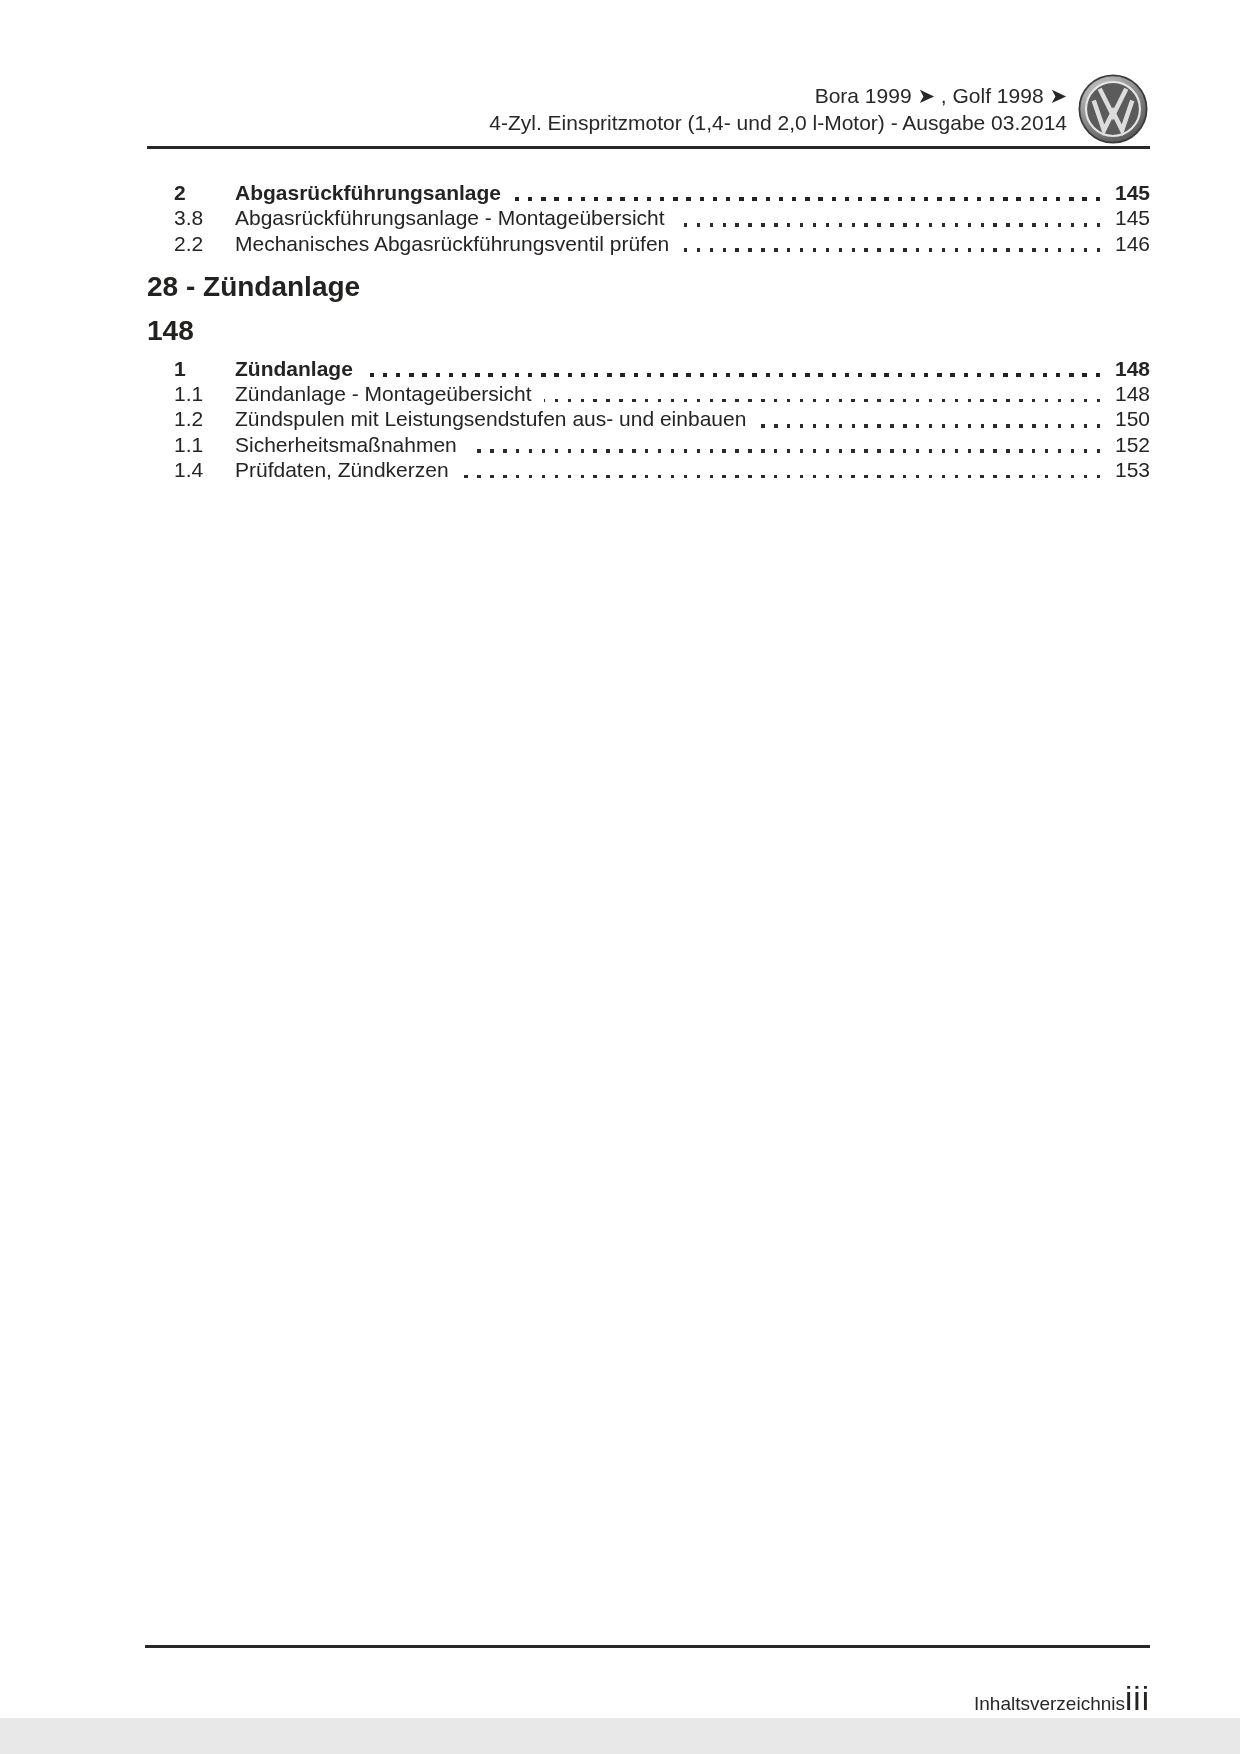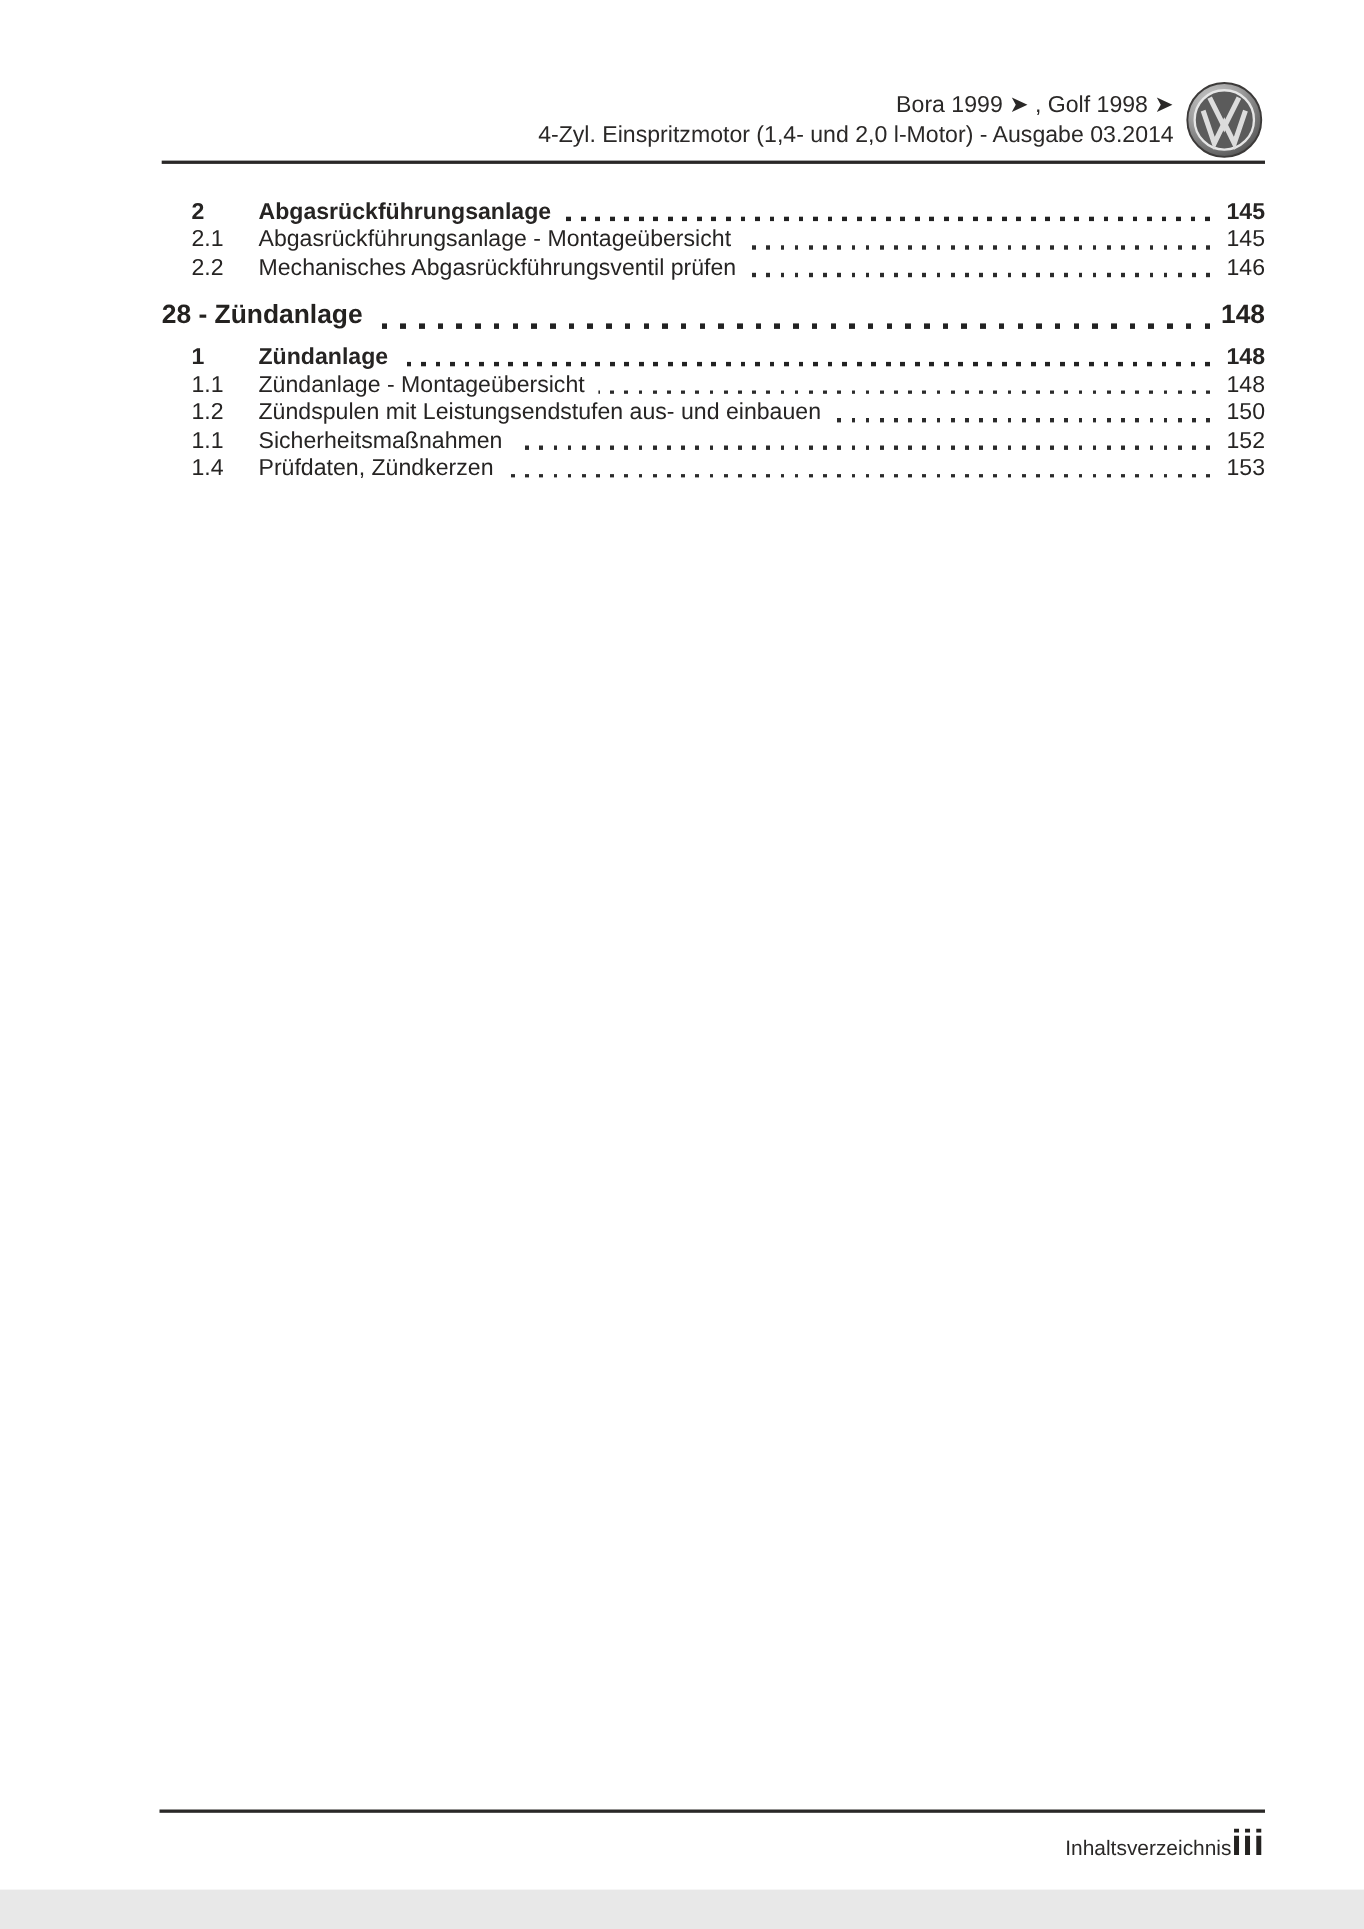--- a/index.html
+++ b/index.html
@@ -44,34 +44,34 @@
     background:repeating-linear-gradient(to left,#222222 0 4.4px,transparent 4.4px 13.2px);
   }
   .leader-ch{
     height:5px;margin-bottom:5px;
     background:repeating-linear-gradient(to left,#222222 0 5px,transparent 5px 17px);
   }
   .pg{flex:none;min-width:40px;text-align:right;}
   .toc-chapter{
     display:flex;align-items:flex-start;
     margin:14px 0 8px 0;
-    font-size:24px;font-weight:bold;line-height:34px;
-    white-space:nowrap;color:#242220;
+    font-size:28px;font-weight:bold;line-height:34px;
+    white-space:nowrap;color:#242220;flex-direction:column;
   }
   
   .footer-rule{
     position:absolute;left:145px;top:1645px;width:1005px;height:3px;
     background:#2a2827;
   }
   .footer-text{
     position:absolute;right:90px;top:1656px;
     display:flex;align-items:baseline;
   }
   .footer-label{font-size:19px;color:#2a2827;}
-  .footer-page{font-size:33px;font-weight:bold;color:#242220;letter-spacing:1px;}
+  .footer-page{font-size:33px;font-weight:normal;color:#242220;letter-spacing:1px;margin-top:24px;}
 </style>
 </head>
 <body>
 
 <div class="page">
 
   <header>
     <div class="header-text">
       <div>Bora 1999 ➤ , Golf 1998 ➤</div>
       <div>4-Zyl. Einspritzmotor (1,4- und 2,0 l-Motor) - Ausgabe 03.2014</div>
@@ -95,21 +95,21 @@
   </header>
 
   <main class="toc" id="toc">
       <div class="toc-entry bold">
         <span class="num">2</span>
         <span class="title">Abgasrückführungsanlage</span>
         <span class="leader leader-b"></span>
         <span class="pg">145</span>
       </div>
       <div class="toc-entry">
-        <span class="num">2.1</span>
+        <span class="num">3.8</span>
         <span class="title">Abgasrückführungsanlage - Montageübersicht</span>
         <span class="leader"></span>
         <span class="pg">145</span>
       </div>
       <div class="toc-entry">
         <span class="num">2.2</span>
         <span class="title">Mechanisches Abgasrückführungsventil prüfen</span>
         <span class="leader"></span>
         <span class="pg">146</span>
       </div>

